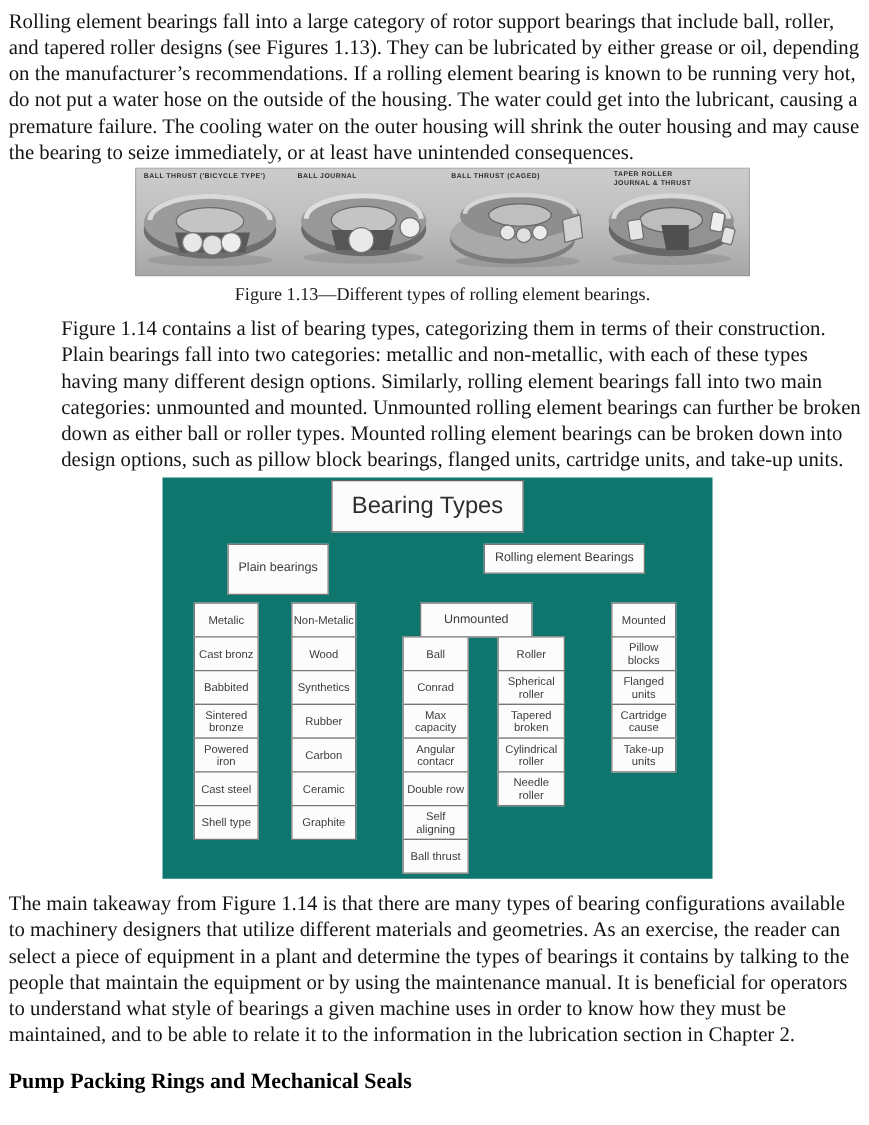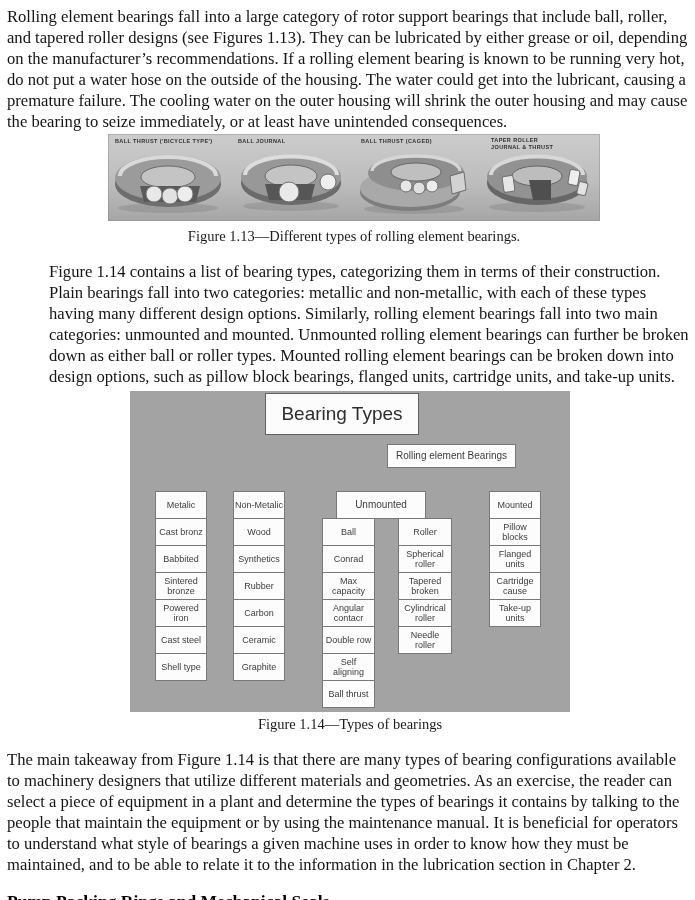--- a/index.html
+++ b/index.html
@@ -5,21 +5,21 @@
   html,body{margin:0;padding:0;}
   body{
     width:695px;height:900px;box-sizing:border-box;
     background:#ffffff;color:#141414;
     padding:6px 5px 0 7px;
     font-family:"Liberation Serif", serif;
     font-size:16.6px;line-height:21px;
     overflow:hidden;
   }
   p{margin:0;}
-  figure{margin:16px;padding:0;}
+  figure{margin:0;padding:0;}
   figcaption{
     text-align:center;font-size:14.5px;line-height:18px;color:#1a1a1a;
   }
 
   
   .fig13{margin-top:2px;width:492px;margin-left:101px;}
   .photo{
     width:492px;height:87px;display:flex;
     background:linear-gradient(#cccccc 0%,#bdbdbd 55%,#a6a6a6 100%);
     box-shadow:inset 0 0 0 1px rgba(120,120,120,.35);
@@ -31,21 +31,21 @@
     font-size:5.5px;line-height:6.5px;font-weight:bold;
     letter-spacing:.4px;color:#2e2e2e;
   }
   .panel:nth-child(4) .photo-label{width:66px;left:14px;top:3px;}
   .panel svg{position:absolute;left:0;top:12px;width:123px;height:72px;}
   .fig13 figcaption{margin-top:6px;}
 
   
   .fig14{margin-top:4px;width:440px;margin-left:123px;}
   .diagram{
-    position:relative;width:440px;height:321px;background:#a3a3a3;
+    position:relative;width:440px;height:321px;background:#0f766e;
     font-family:"Liberation Sans", sans-serif;color:#3c3c3c;
   }
   .dbox{
     position:absolute;box-sizing:border-box;border:1px solid #787878;
     background:#fcfcfc;display:flex;align-items:center;justify-content:center;
     text-align:center;font-size:9px;line-height:10.5px;padding:1px;
   }
   .dbox.root{left:135px;top:2px;width:154px;height:42px;font-size:19px;color:#2d2d2d;border-color:#606060;}
   .dbox.plain{left:52px;top:53px;width:81px;height:41px;font-size:10px;}
   .dbox.rolling{left:257px;top:53px;width:129px;height:24px;font-size:10px;}
@@ -134,20 +134,21 @@
     </div>
   </div>
   <figcaption>Figure 1.13—Different types of rolling element bearings.</figcaption>
 </figure>
 
 <p id="para-fig14">Figure 1.14 contains a list of bearing types, categorizing them in terms of their construction. Plain bearings fall into two categories: metallic and non-metallic, with each of these types having many different design options. Similarly, rolling element bearings fall into two main categories: unmounted and mounted. Unmounted rolling element bearings can further be broken down as either ball or roller types. Mounted rolling element bearings can be broken down into design options, such as pillow block bearings, flanged units, cartridge units, and take-up units.</p>
 
 <figure class="fig14">
   <div class="diagram">
     <div class="dbox root">Bearing Types</div>
+    <div class="dbox plain">Plain bearings</div>
     <div class="dbox rolling">Rolling element Bearings</div>
     <div class="dbox unmounted nw">Unmounted</div>
 
     <div class="stack metalic">
       <div class="dbox nw">Metalic</div>
       <div class="dbox nw">Cast bronz</div>
       <div class="dbox nw">Babbited</div>
       <div class="dbox">Sintered bronze</div>
       <div class="dbox">Powered iron</div>
       <div class="dbox nw">Cast steel</div>
@@ -183,18 +184,17 @@
     </div>
 
     <div class="stack mounted">
       <div class="dbox nw">Mounted</div>
       <div class="dbox">Pillow blocks</div>
       <div class="dbox">Flanged units</div>
       <div class="dbox">Cartridge cause</div>
       <div class="dbox">Take-up units</div>
     </div>
   </div>
-  <figcaption>Figure 1.14—Types of bearings</figcaption>
 </figure>
 
 <p id="para-takeaway">The main takeaway from Figure 1.14 is that there are many types of bearing configurations available to machinery designers that utilize different materials and geometries. As an exercise, the reader can select a piece of equipment in a plant and determine the types of bearings it contains by talking to the people that maintain the equipment or by using the maintenance manual. It is beneficial for operators to understand what style of bearings a given machine uses in order to know how they must be maintained, and to be able to relate it to the information in the lubrication section in Chapter 2.</p>
 
 <h2 class="section">Pump Packing Rings and Mechanical Seals</h2>
 
 </body></html>

